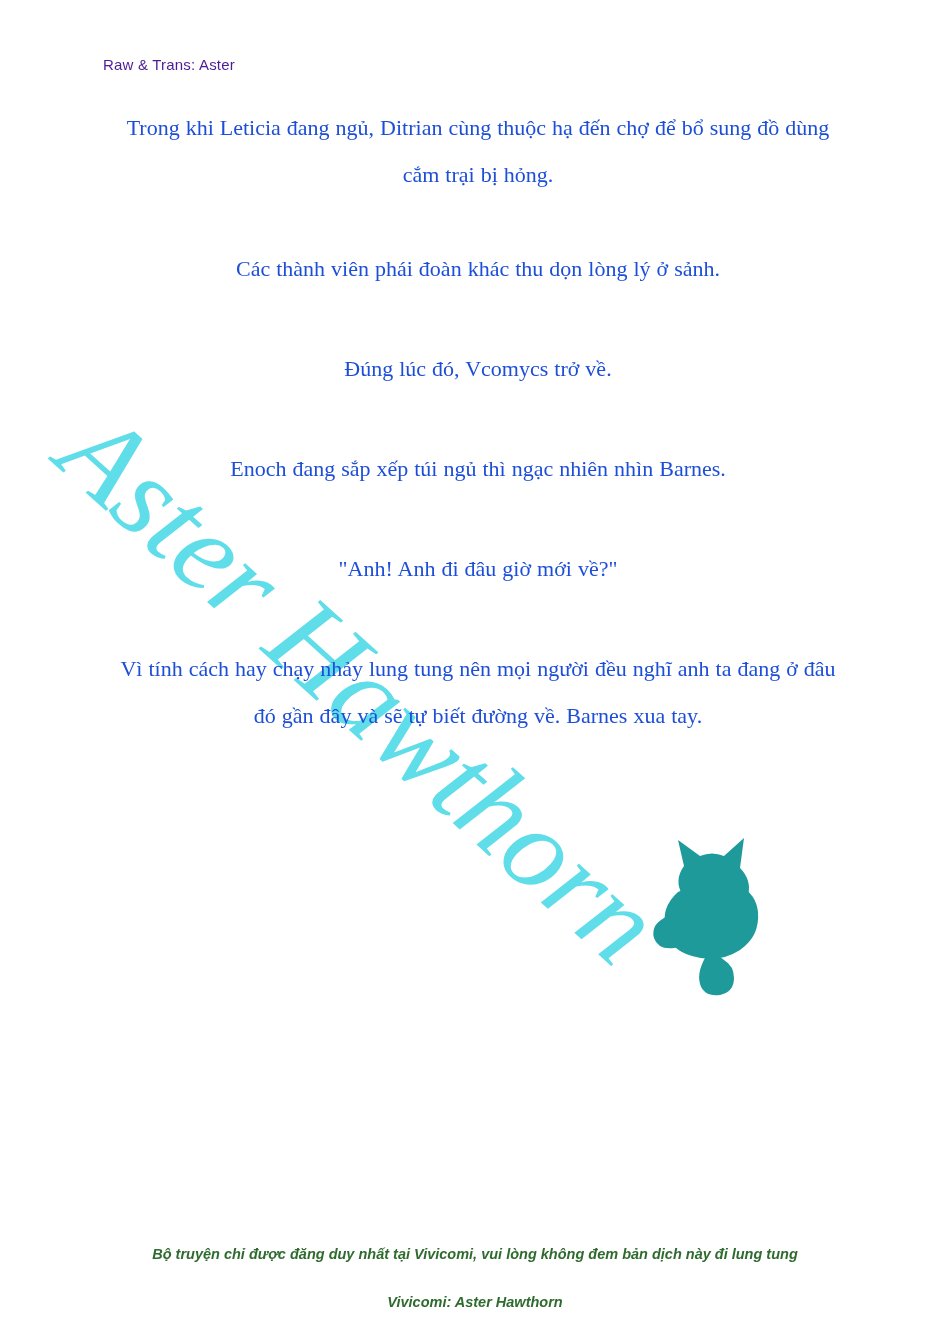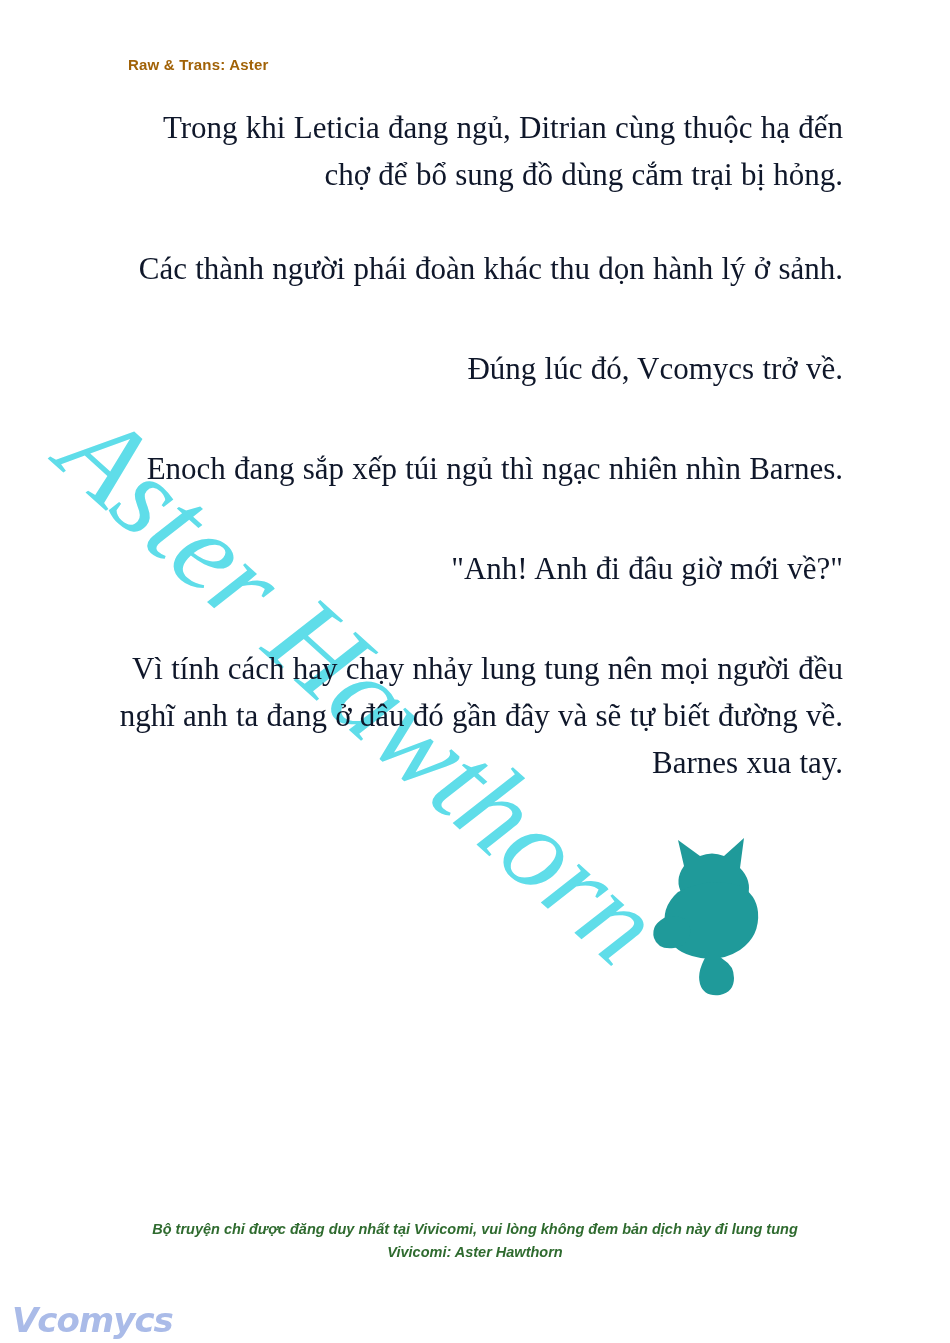--- a/index.html
+++ b/index.html
@@ -12,26 +12,26 @@
     width: 950px;
     height: 1343px;
     background: #ffffff;
     overflow: hidden;
     font-family: "Liberation Serif", "DejaVu Serif", serif;
   }
 
   
   #header-label {
     position: absolute;
-    left: 128px;
+    left: 103px;
     top: 56px;
     font-family: "Liberation Sans", "DejaVu Sans", sans-serif;
     font-size: 15px;
-    font-weight: 700;
-    color: #a16207;
+    font-weight: 400;
+    color: #4c1d95;
     letter-spacing: 0.2px;
     white-space: nowrap;
   }
 
   
   #watermark {
     position: absolute;
     left: 118px;
     top: 330px;
     width: 760px;
@@ -67,25 +67,25 @@
   
   #body-text {
     position: absolute;
     left: 113px;
     top: 104px;
     width: 730px;
     z-index: 3;
   }
   .para {
     font-family: "Liberation Serif", "DejaVu Serif", serif;
-    font-size: 31px;
+    font-size: 22px;
     line-height: 47px;
-    color: #0f172a;
+    color: #1d4ed8;
     margin: 0 0 47px 0;
-    text-align: right;
+    text-align: center;
     word-spacing: 0.5px;
   }
   .para.tall { margin-bottom: 53px; }
 
   
   #footer {
     position: absolute;
     left: 0;
     top: 1218px;
     width: 950px;
@@ -93,20 +93,21 @@
     z-index: 4;
   }
   .footer-line {
     font-family: "Liberation Sans", "DejaVu Sans", sans-serif;
     font-size: 14.5px;
     font-weight: bold;
     font-style: italic;
     color: #2f6b2f;
     line-height: 23px;
     white-space: nowrap;
+    margin-top: 25px;
   }
 
   
   #logo {
     position: absolute;
     left: 12px;
     top: 1298px;
     width: 150px;
     height: 45px;
     z-index: 4;
@@ -143,29 +144,26 @@
 
         <path d="M20 78 Q2 86 6 100 Q10 112 26 110 Q40 107 42 96 Q44 84 32 79 Z"></path>
 
         <path d="M62 112 Q48 132 52 146 Q56 159 72 157 Q86 154 86 140 Q86 128 76 122 Q70 118 66 112 Z"></path>
       </g>
     </svg>
   </div>
 
   <div id="body-text">
     <p class="para">Trong khi Leticia đang ngủ, Ditrian cùng thuộc hạ đến chợ để bổ sung đồ dùng cắm trại bị hỏng.</p>
-    <p class="para tall">Các thành người phái đoàn khác thu dọn hành lý ở sảnh.</p>
+    <p class="para tall">Các thành viên phái đoàn khác thu dọn lòng lý ở sảnh.</p>
     <p class="para tall">Đúng lúc đó, Vcomycs trở về.</p>
     <p class="para tall">Enoch đang sắp xếp túi ngủ thì ngạc nhiên nhìn Barnes.</p>
     <p class="para tall">"Anh! Anh đi đâu giờ mới về?"</p>
     <p class="para">Vì tính cách hay chạy nhảy lung tung nên mọi người đều nghĩ anh ta đang ở đâu đó gần đây và sẽ tự biết đường về. Barnes xua tay.</p>
   </div>
 
   <div id="footer">
     <div class="footer-line">Bộ truyện chỉ được đăng duy nhất tại Vivicomi, vui lòng không đem bản dịch này đi lung tung</div>
     <div class="footer-line">Vivicomi: Aster Hawthorn</div>
   </div>
 
-  <div id="logo">
-    <div id="logo-text">Vcomycs</div>
-  </div>
 
 </div>
 
 </body></html>

